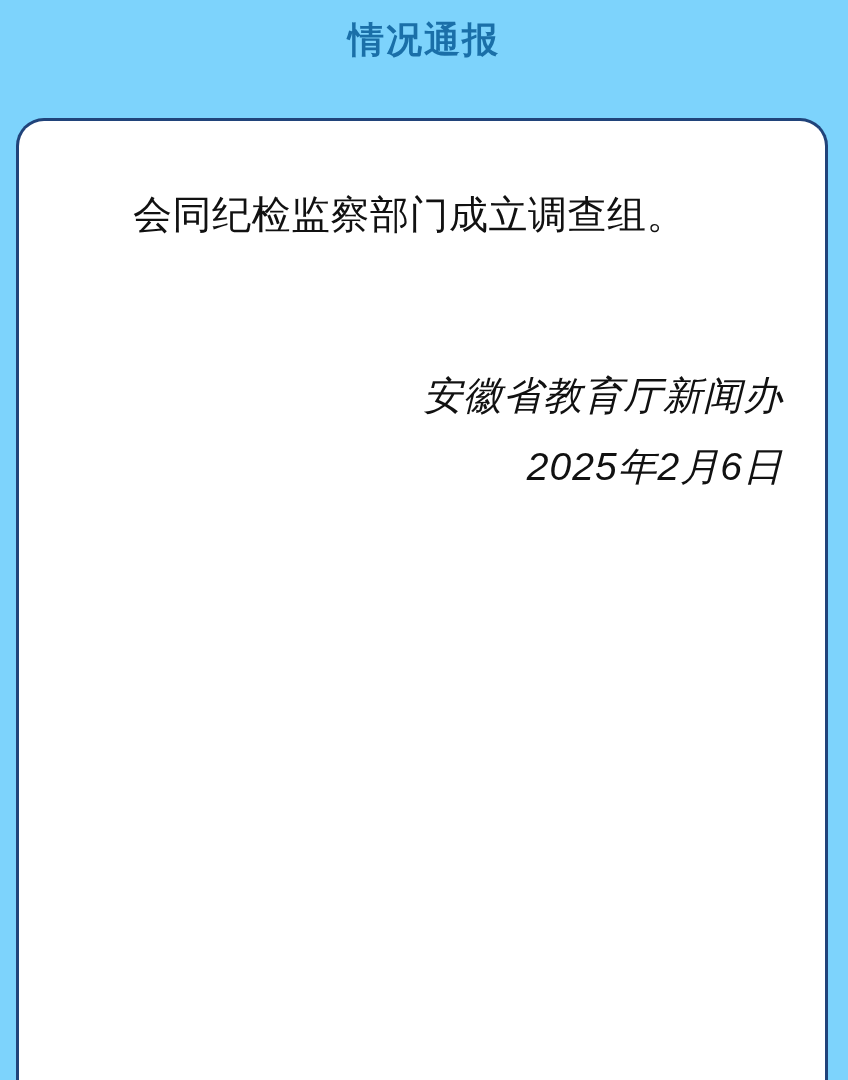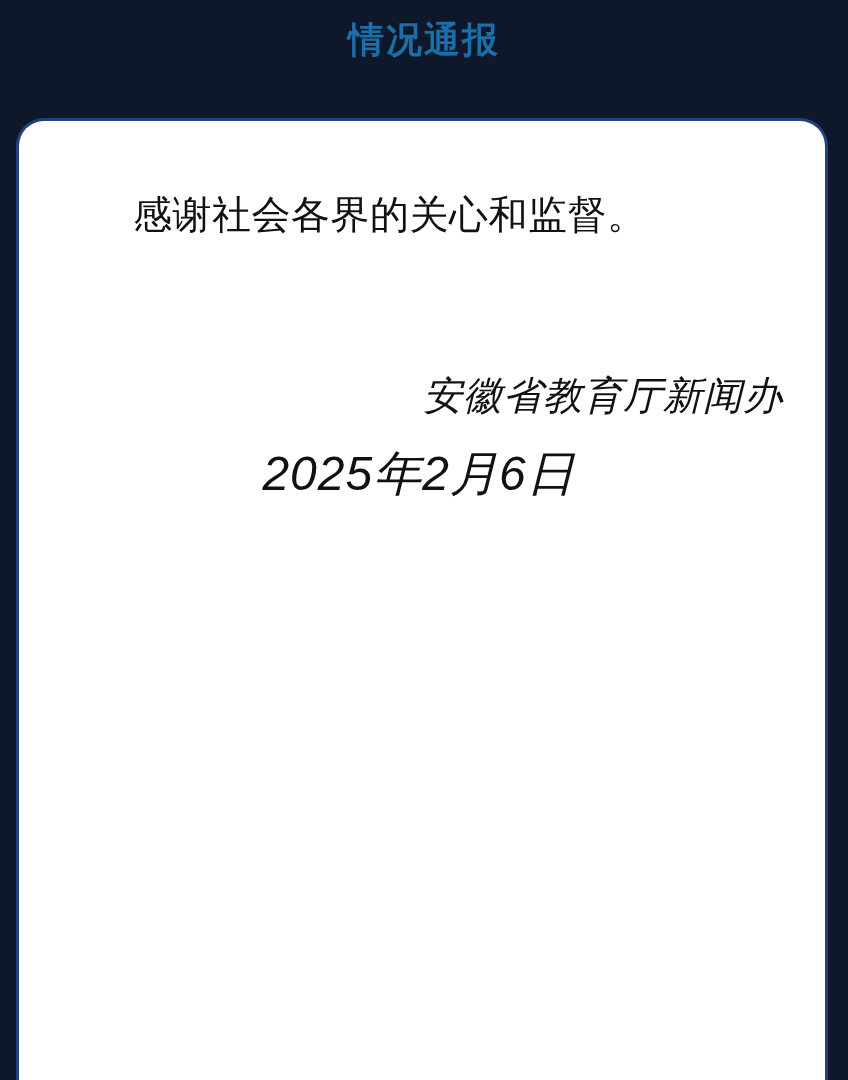--- a/index.html
+++ b/index.html
@@ -11,21 +11,21 @@
     height: 1080px;
     background: #ffffff;
     font-family: "Liberation Sans", "DejaVu Sans", sans-serif;
     overflow: hidden;
   }
 
   .page {
     position: relative;
     width: 848px;
     height: 1080px;
-    background: #0f172a;
+    background: #7dd3fc;
     box-sizing: border-box;
   }
 
   .doc-title {
     text-align: center;
     color: #1a6fa8;
     font-size: 36px;
     font-weight: bold;
     letter-spacing: 2px;
     padding-top: 18px;
@@ -76,39 +76,38 @@
     font-style: italic;
   }
 
   .sign-line {
     font-size: 39px;
     line-height: 1.62;
     letter-spacing: 1px;
   }
 
   .sign-date {
-    font-size: 48px;
+    font-size: 39px;
     line-height: 1.62;
     letter-spacing: 1px;
     margin-top: 8px;
-    text-align: center;
   }
 </style>
 </head>
 <body>
 
 <div class="page">
 
   <div class="doc-title">情况通报</div>
 
   <div class="notice-card">
     <div class="notice-body">
 
 
-      <p class="para">感谢社会各界的关心和监督。</p>
+      <p class="para">会同纪检监察部门成立调查组。</p>
 
       <div class="signature">
         <div class="sign-line">安徽省教育厅新闻办</div>
         <div class="sign-date">2025年2月6日</div>
       </div>
 
     </div>
   </div>
 
 </div>

